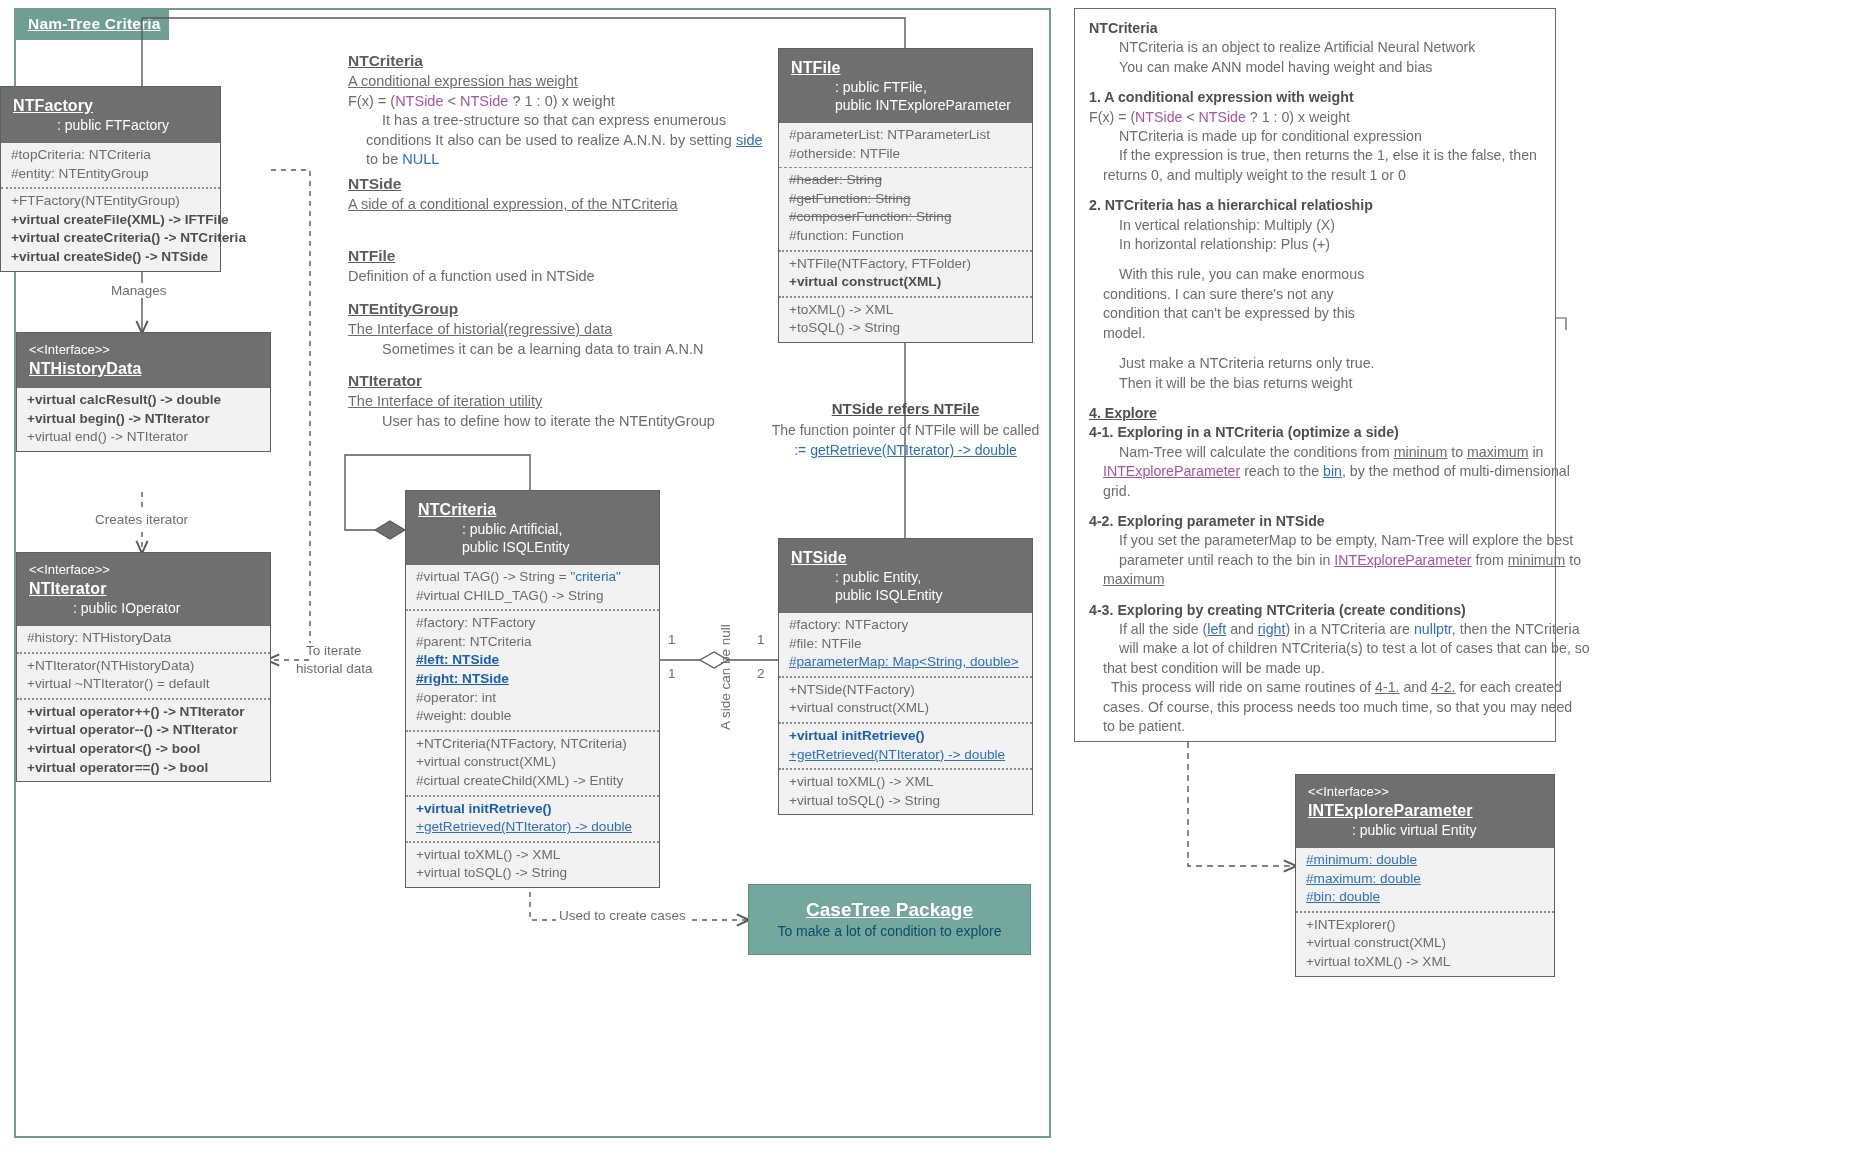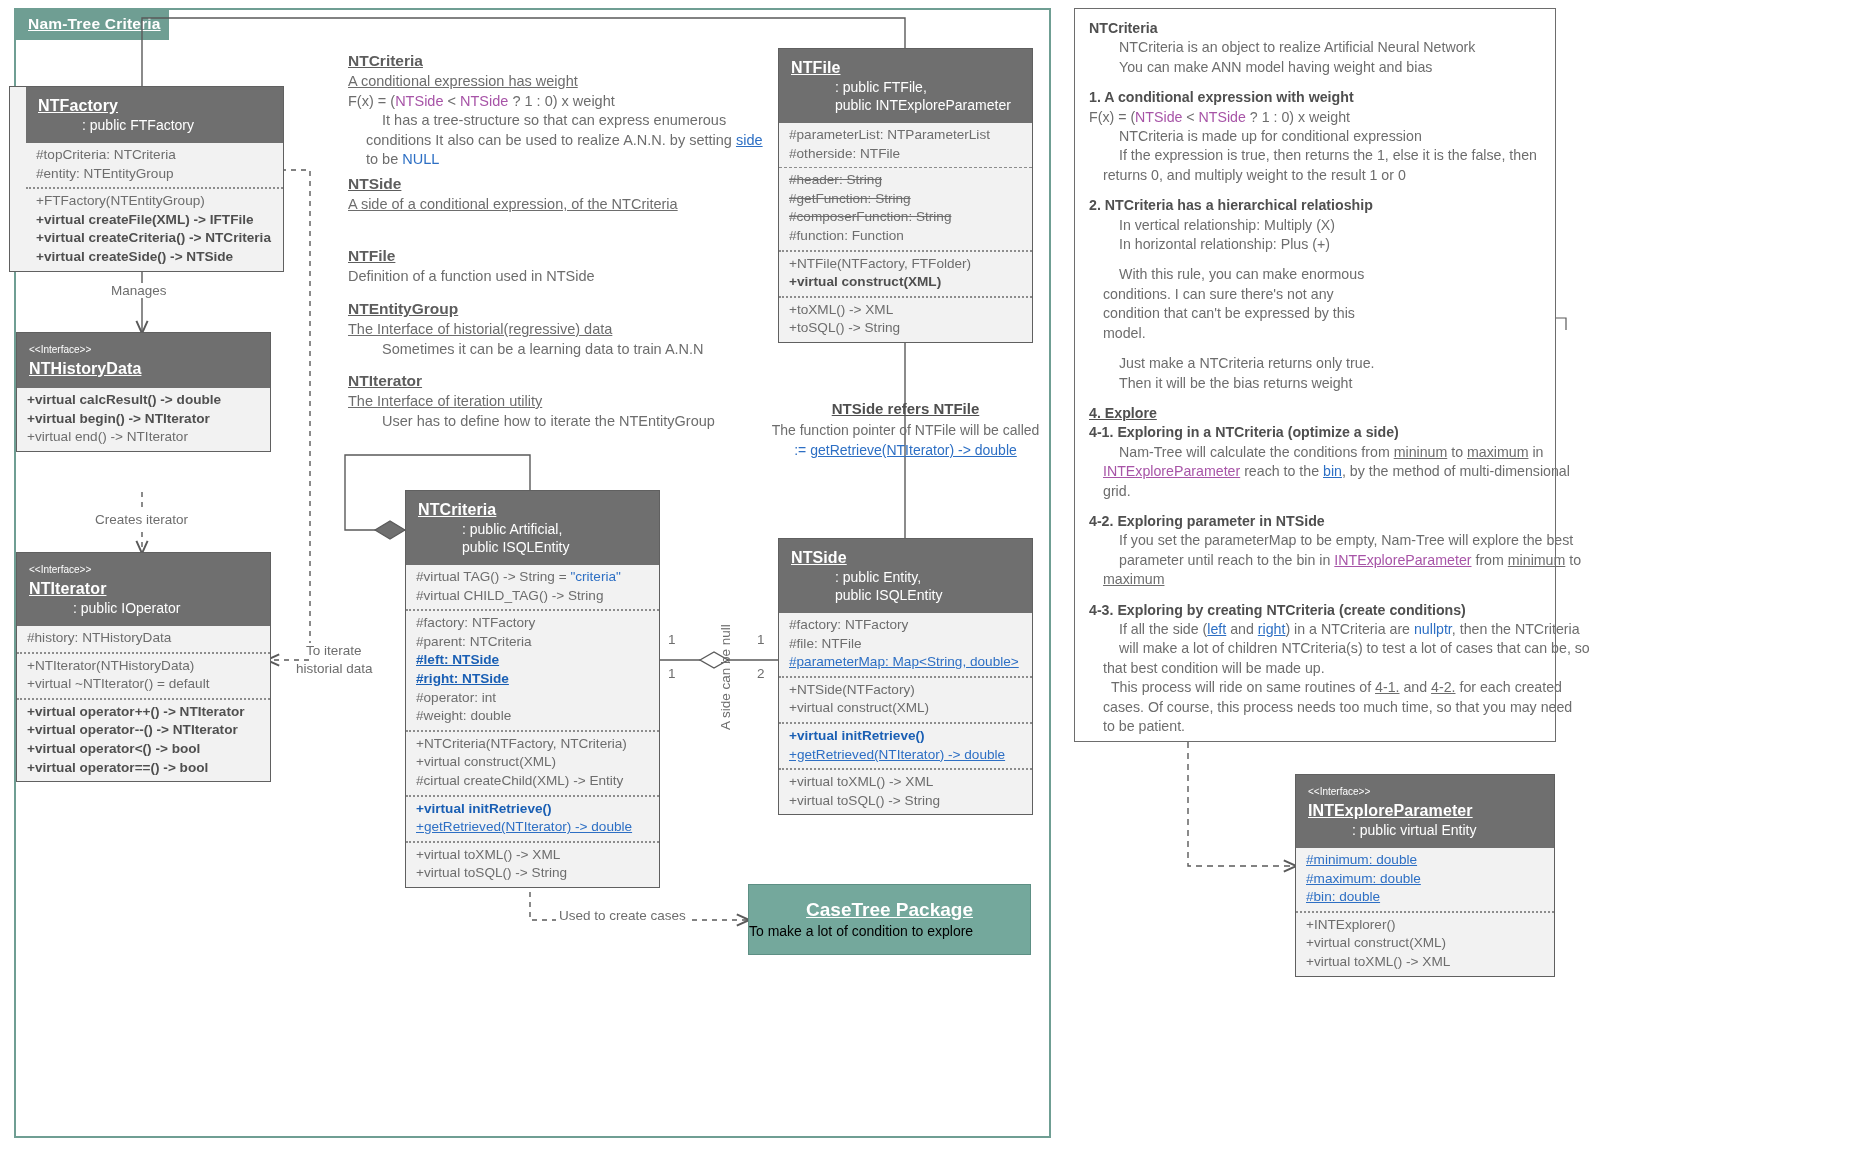--- a/index.html
+++ b/index.html
@@ -13,21 +13,21 @@
 
   
   #pkg-frame{left:14px;top:8px;width:1037px;height:1130px;border:2px solid #6f9e93;box-sizing:border-box;}
   #pkg-tab{left:14px;top:8px;width:155px;height:32px;background:#6f9e93;border:2px solid #6f9e93;box-sizing:border-box;
            display:flex;align-items:center;padding-left:12px;}
   #pkg-tab span{color:#ffffff;font-size:15.5px;text-decoration:underline;font-weight:600;letter-spacing:.2px;}
 
   
   .cls{position:absolute;border:1.5px solid #606060;box-sizing:border-box;background:#f2f2f2;}
   .cls .hdr{background:#6f6f6f;color:#ffffff;padding:8px 12px 9px 12px;}
-  .cls .hdr .stereo{font-size:10px;line-height:17px;}
+  .cls .hdr .stereo{font-size:13px;line-height:17px;}
   .cls .hdr .nm{font-size:16px;font-weight:700;text-decoration:underline;line-height:21px;letter-spacing:.1px;}
   .cls .hdr .inh{font-size:14px;line-height:18px;padding-left:44px;white-space:nowrap;}
   .cls .sect{padding:3px 10px 4px 10px;}
   .cls .sect + .sect{border-top:2px dotted #8d8d8d;}
   .cls .sect.solidtop{border-top:1.5px dashed #8d8d8d;}
   .cls .row{font-size:13.6px;line-height:18.6px;white-space:nowrap;color:#6d6d6d;}
   .cls .row.b{font-weight:700;color:#4f4f4f;}
   .cls .row.blue{color:#2d6fc4;}
   .cls .row.bblue{font-weight:700;color:#1a5fb4;}
   .cls .row.u{text-decoration:underline;}
@@ -49,21 +49,21 @@
   .note .t{font-size:14.2px;line-height:19.4px;white-space:nowrap;}
   .note .h{font-weight:700;color:#4f4f4f;}
   .note .u{text-decoration:underline;}
   .note .i1{padding-left:30px;}
   .note .i2{padding-left:14px;}
   .note .sp{height:11px;}
 
   
   #casetree{position:absolute;border:1.5px solid #5d8f84;background:#74a89c;box-sizing:border-box;}
   #casetree .ct-t{color:#ffffff;font-size:19px;font-weight:700;text-decoration:underline;text-align:center;line-height:22px;}
-  #casetree .ct-s{color:#000000;font-size:14px;text-align:left;line-height:20px;}
+  #casetree .ct-s{color:#0c4a6e;font-size:14px;text-align:center;line-height:20px;}
 
   
   svg#wires{position:absolute;left:0;top:0;width:1853px;height:1151px;pointer-events:none;}
   .lbl{position:absolute;font-size:13.5px;color:#6d6d6d;background:#ffffff;padding:0 3px;white-space:nowrap;}
   .mult{position:absolute;font-size:13.5px;color:#6d6d6d;}
   .vlabel{position:absolute;font-size:13.5px;color:#6d6d6d;white-space:nowrap;
           transform-origin:0 0;transform:rotate(-90deg);}
   .reflbl{position:absolute;text-align:center;}
   .reflbl .a{font-size:15px;font-weight:700;text-decoration:underline;color:#4f4f4f;line-height:22px;}
   .reflbl .b{font-size:14px;color:#6d6d6d;line-height:20px;}
@@ -115,21 +115,21 @@
 <div class="lbl" style="left:92px;top:512px;text-align:right;">Creates iterator</div>
 <div class="lbl" style="left:303px;top:643px;">To iterate</div>
 <div class="lbl" style="left:293px;top:661px;">historial data</div>
 <div class="lbl" style="left:556px;top:908px;">Used to create cases</div>
 <div class="mult" style="left:668px;top:632px;">1</div>
 <div class="mult" style="left:668px;top:666px;">1</div>
 <div class="mult" style="left:757px;top:632px;">1</div>
 <div class="mult" style="left:757px;top:666px;">2</div>
 <div class="vlabel" style="left:718px;top:730px;">A side can be null</div>
 
-<div class="cls" id="ntfactory" style="left:9px;top:86px;width:275px;padding-left:16px;">
+<div class="cls" id="ntfactory" style="left:0;top:86px;width:221px;">
   <div class="hdr">
     <div class="nm">NTFactory</div>
     <div class="inh">: public FTFactory</div>
   </div>
   <div class="sect">
     <div class="row">#topCriteria: NTCriteria</div>
     <div class="row">#entity: NTEntityGroup</div>
   </div>
   <div class="sect">
     <div class="row">+FTFactory(NTEntityGroup)</div>

